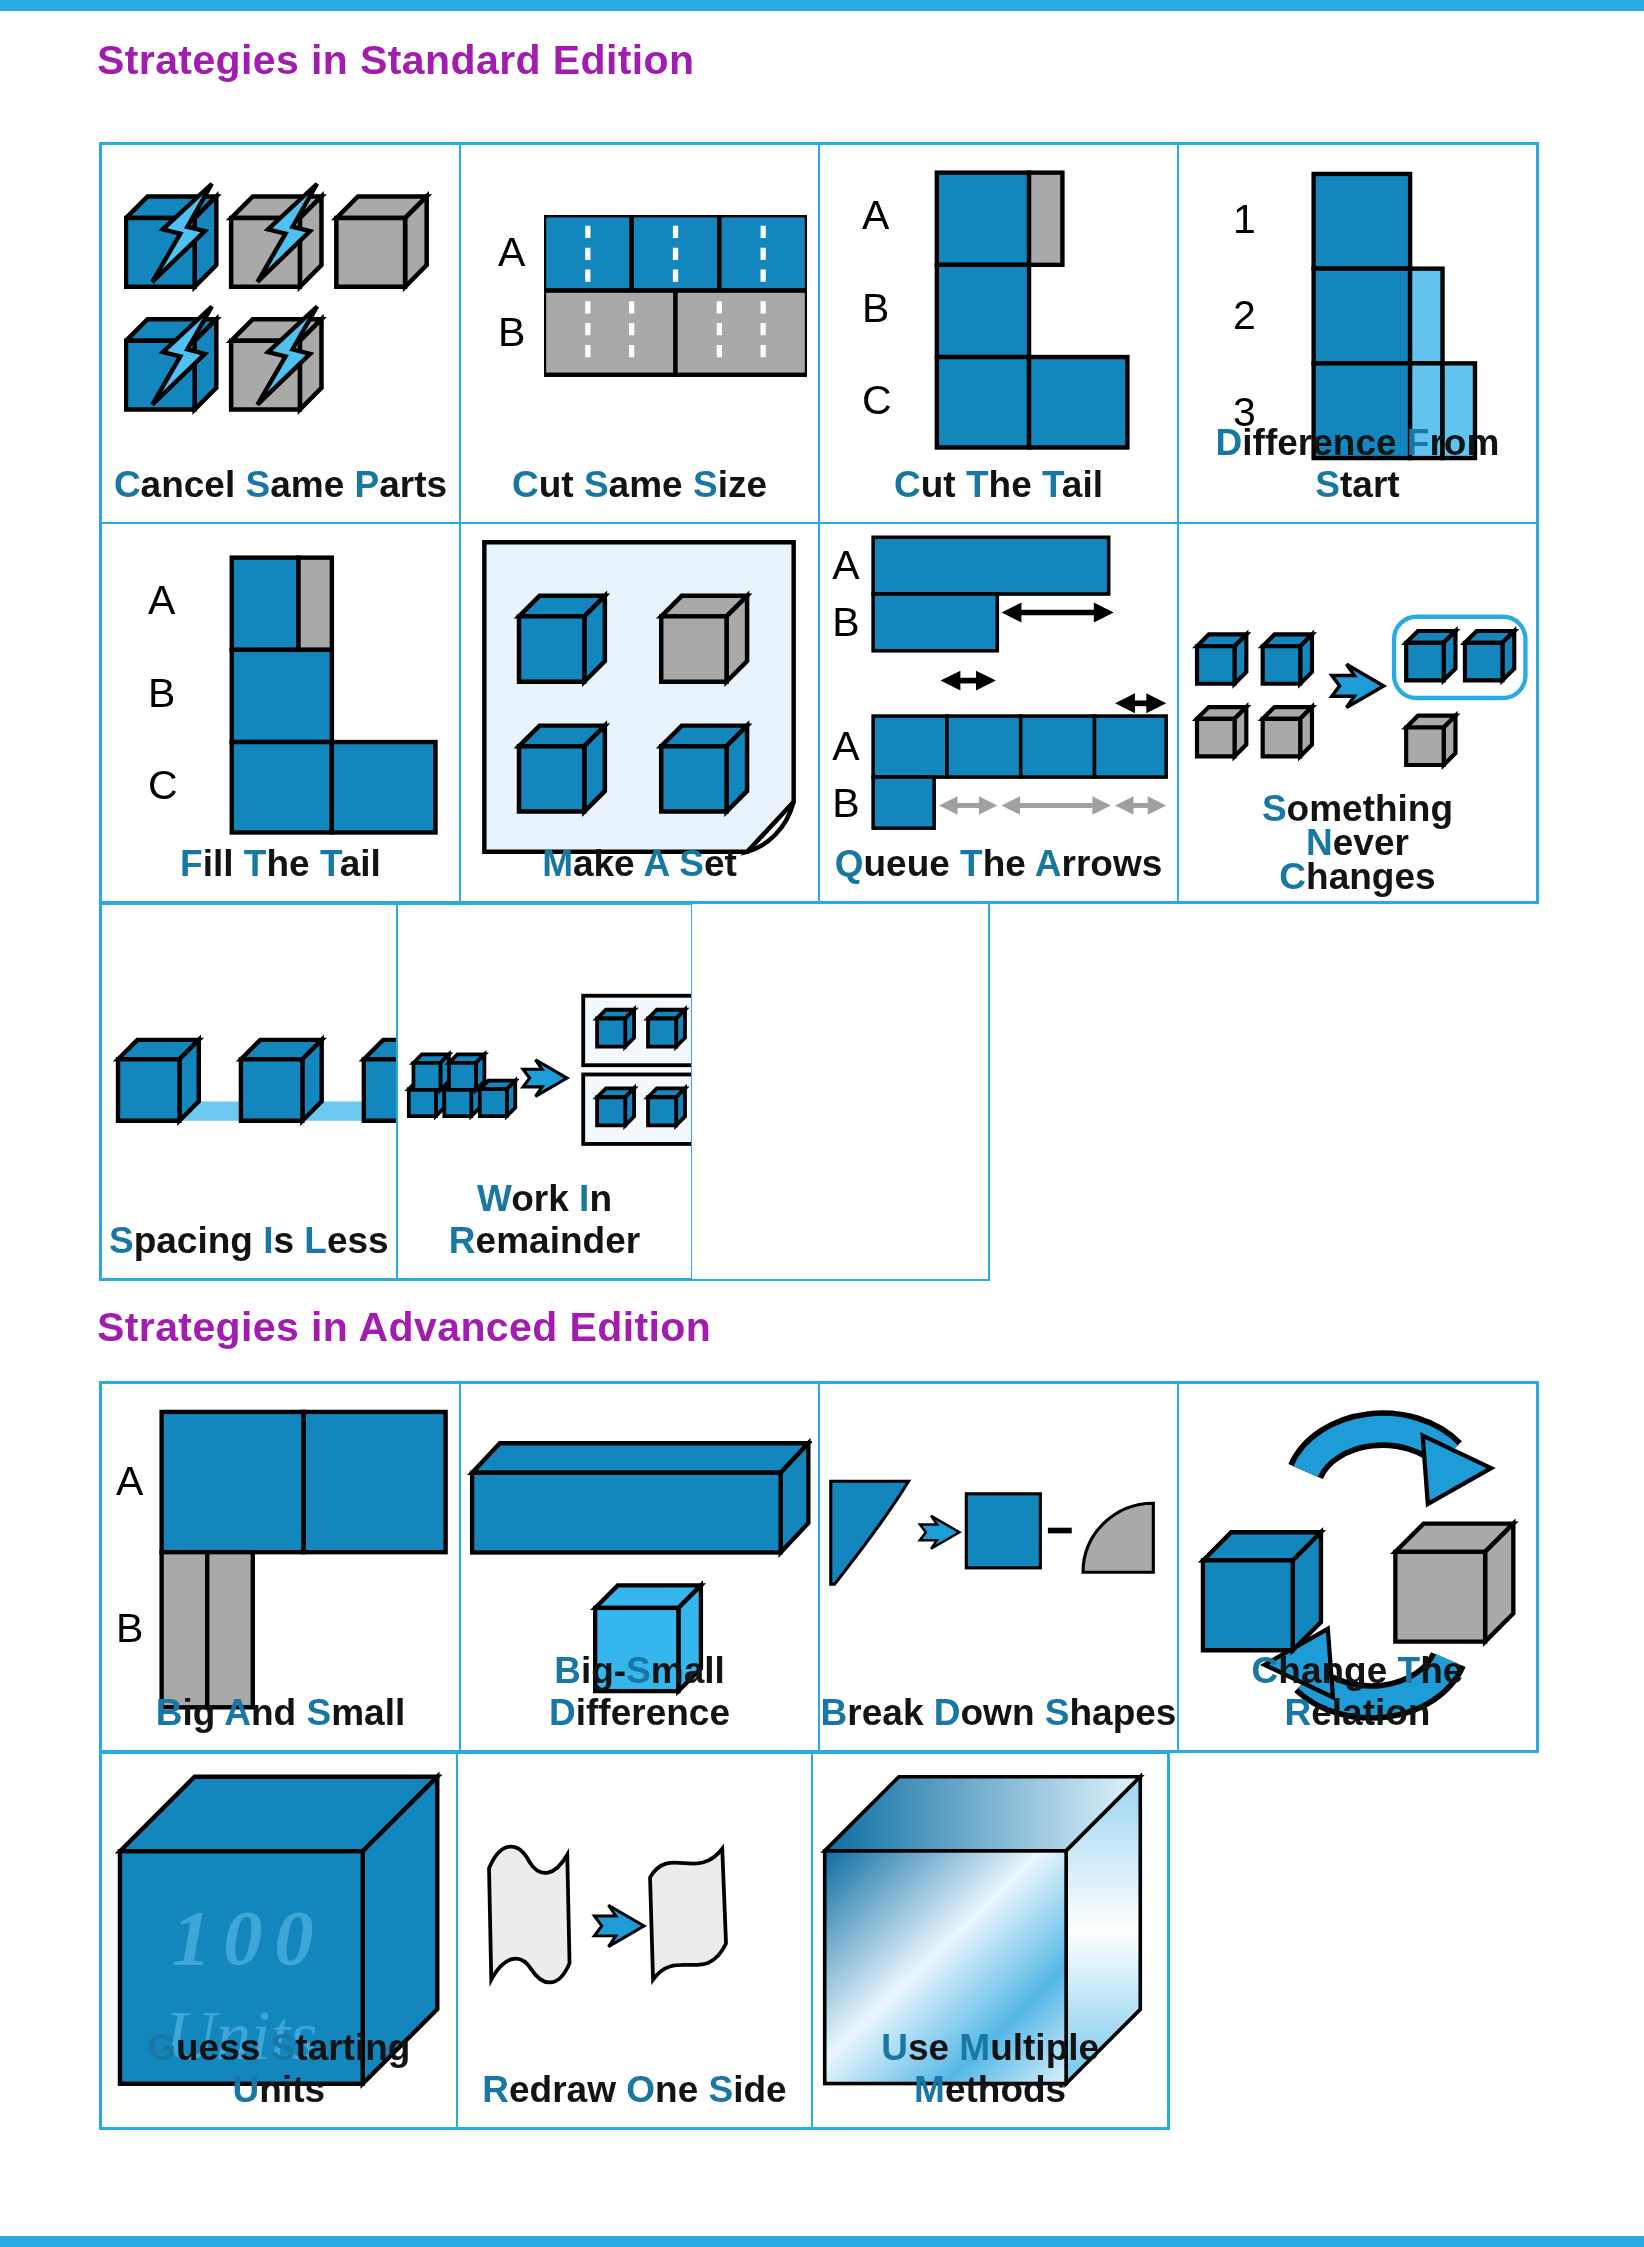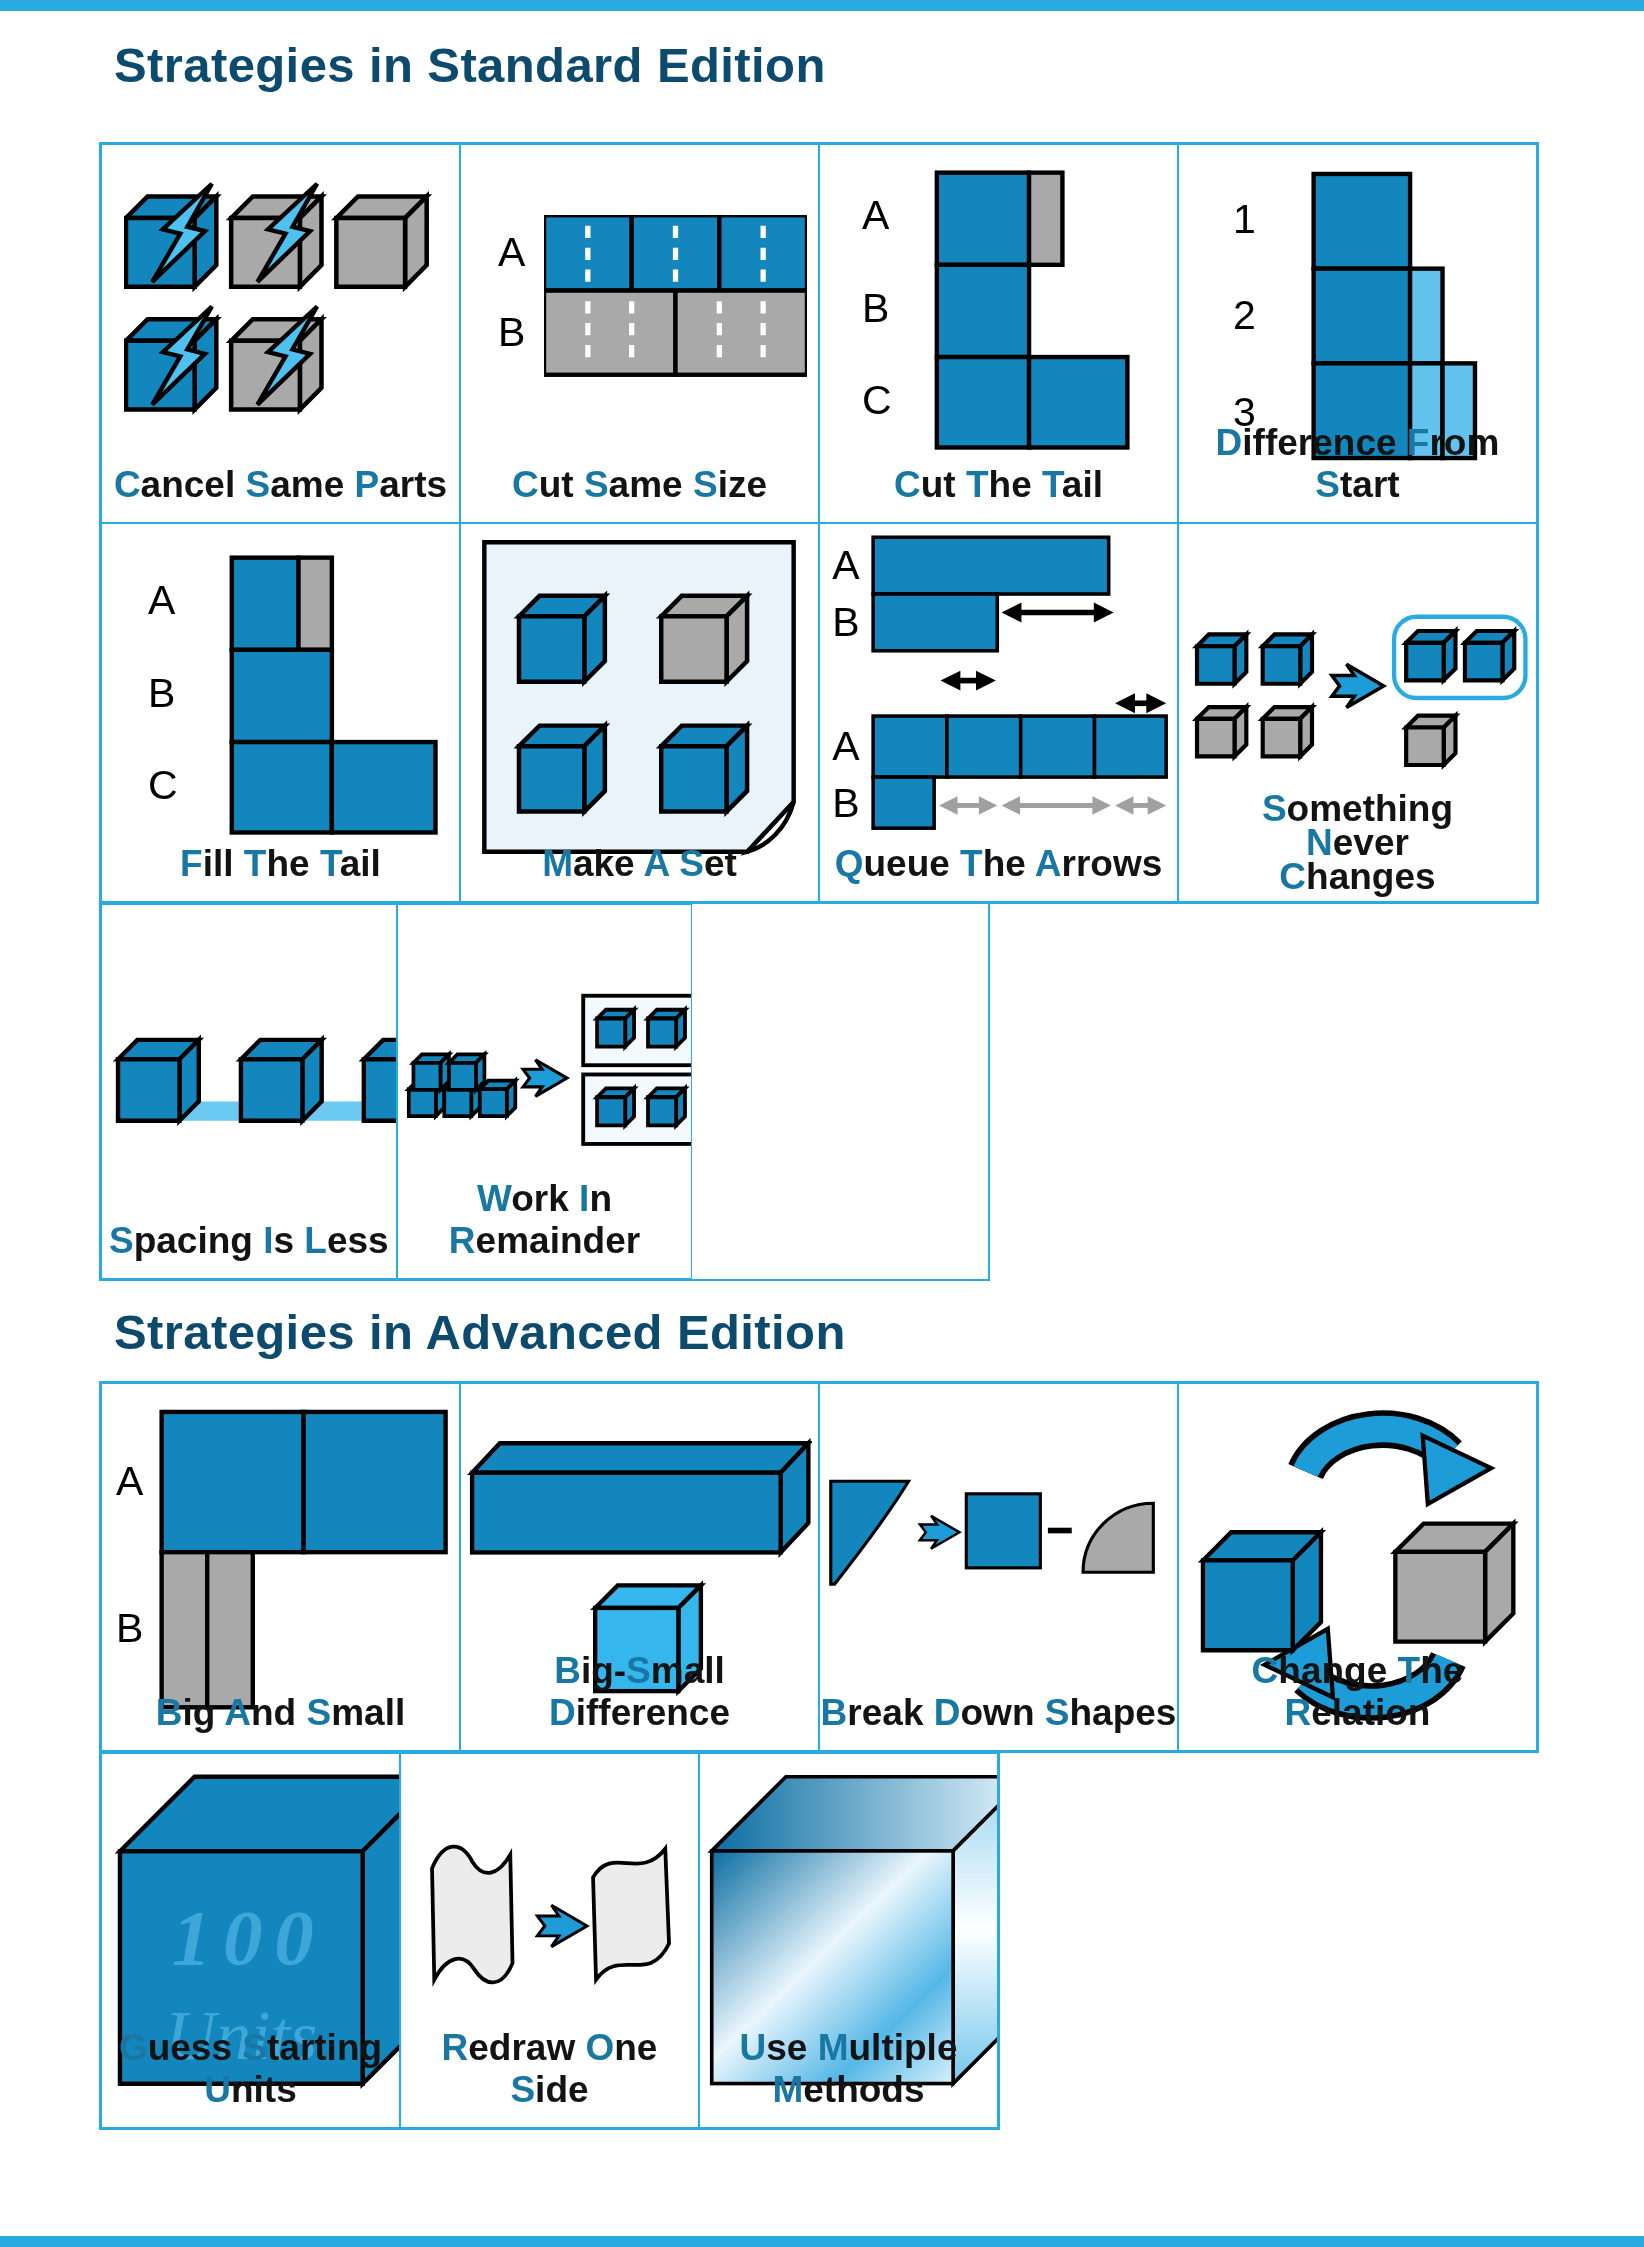--- a/index.html
+++ b/index.html
@@ -3,33 +3,33 @@
 <meta charset="utf-8">
 <style>
   * { box-sizing: border-box; margin: 0; padding: 0; }
   html,body { width:1644px; height:2247px; background:#fff; position:relative;
     font-family:"Liberation Sans", sans-serif; }
 
   .edge-bar { position:absolute; left:0; width:1644px; height:11.4px; background:#29abe2; }
   #top-bar { top:0; }
   #bottom-bar { top:2236px; }
 
-  .section-title { position:absolute; left:114px; font-size:49px; font-weight:bold;
-    color:#0c4a6e; letter-spacing:0.4px; }
+  .section-title { position:absolute; left:97px; font-size:41px; font-weight:bold;
+    color:#a21caf; letter-spacing:0.4px; }
   #title-standard { top:37px; }
   #title-advanced { top:1304px; }
 
   .gridbox { position:absolute; display:grid; border:2.6px solid #29abe2; background:#fff; }
   #grid-std-a { left:99px; top:142px;  width:1440px; height:762px;
     grid-template-columns:repeat(4,1fr); grid-template-rows:repeat(2,1fr); }
   #grid-std-b { left:99px; top:904px; width:891px; height:377px;
     grid-template-columns:repeat(3,1fr); border-top:none; }
   #grid-adv-a { left:99px; top:1381px; width:1440px; height:372px;
     grid-template-columns:repeat(4,1fr); }
-  #grid-adv-b { left:99px; top:1753px; width:901px; height:377px;
+  #grid-adv-b { left:99px; top:1753px; width:1071px; height:377px;
     grid-template-columns:repeat(3,1fr); border-top:none;text-decoration:underline; }
 
   .cell { position:relative; border:1.3px solid #29abe2; overflow:hidden; }
 
   .strategy-label { position:absolute; bottom:16px; left:0; right:0; text-align:center;
     font-size:37px; font-weight:bold; color:#131313; }
   .strategy-label.two-line { bottom:7px; padding:0 61px; line-height:34px;margin-top:36px; }
   .cap { color:#1878a3; }
 
   .marker { position:absolute; font-size:41px; color:#000; }

